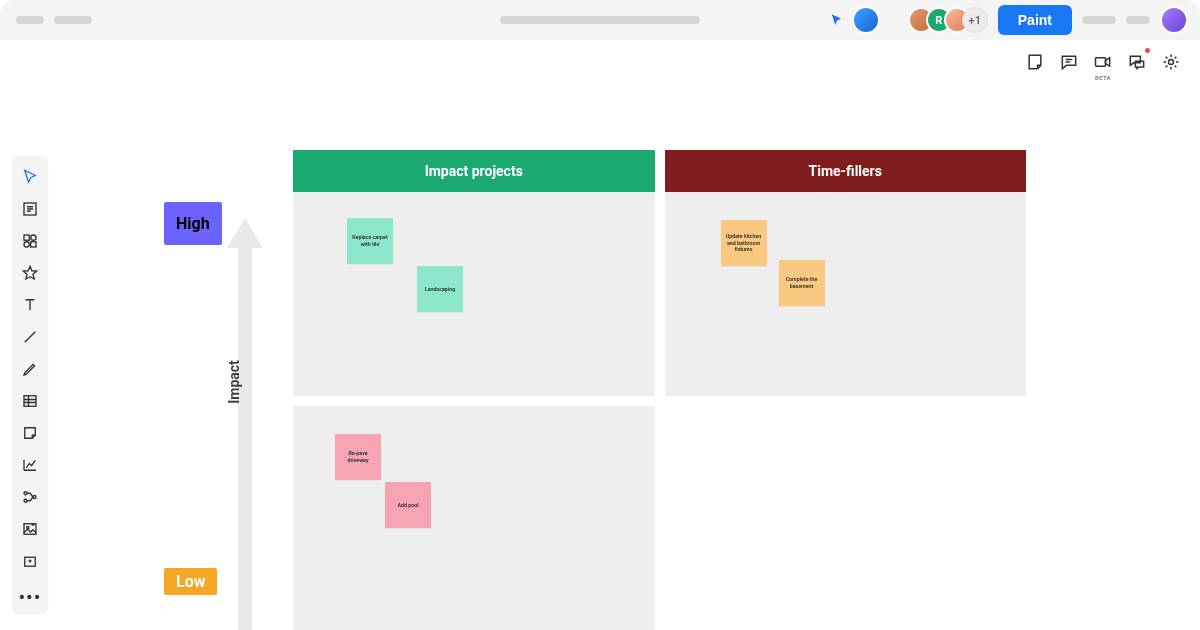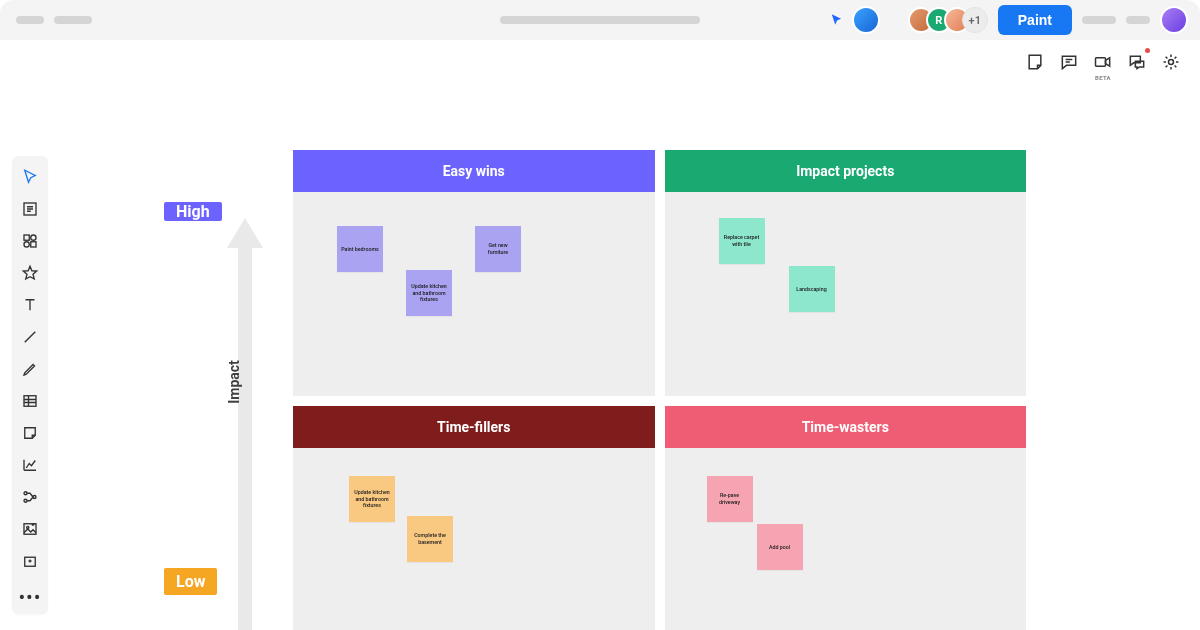--- a/index.html
+++ b/index.html
@@ -41,21 +41,21 @@
 .lt-more { font-size:20px; line-height:0; letter-spacing:1px; padding-top:8px;}
 
 
 .canvas { position:absolute; left:0; top:84px; right:0; bottom:0; }
 
 
 .axis-arrow { position:absolute; left:227px; top:134px; width:36px; height:480px; display:flex; align-items:center; justify-content:center; }
 .axis-arrow svg { width:36px; height:480px; }
 .axis-label { position:absolute; left:212px; top:290px; transform: rotate(-90deg); transform-origin: center; font-weight:700; font-size:14px; color:#404040; }
 
-.high-badge { position:absolute; left:164px; top:118px; background:#6c63ff; color:#ffffff; padding:0 12px; font-weight:700; font-size:16px; border-radius:2px;}
+.high-badge { position:absolute; left:164px; top:118px; background:#6c63ff; color:#000000; padding:12px 12px; font-weight:700; font-size:16px; border-radius:2px;}
 .low-badge { position:absolute; left:164px; top:484px; background:#f5a623; color:#fff; padding:4px 12px; font-weight:700; font-size:16px; border-radius:2px;}
 
 
 .quad-grid { position:absolute; left:293px; top:66px; width:733px; display:grid; grid-template-columns: 1fr 1fr; grid-template-rows: 246px 246px; gap:10px; }
 .quad { background:#eeeeee; display:flex; flex-direction:column; position:relative; }
 .quad-header { height:42px; display:flex; align-items:center; justify-content:center; color:#fff; font-weight:700; font-size:14px; }
 .hq1 { background:#6c63ff; }
 .hq2 { background:#1aa971; }
 .hq3 { background:#7f1d1d; }
 .hq4 { background:#ee5d73; }
@@ -226,47 +226,38 @@
       <polygon points="18,0 0,30 11,30 11,450 0,450 18,480 36,450 25,450 25,30 36,30" fill="#e9e9e9"></polygon>
     </svg>
   </div>
   <span class="axis-label">Impact</span>
 
   <div class="high-badge">High</div>
   <div class="low-badge">Low</div>
 
   <div class="quad-grid">
 
-    <div class="quad">
-      <div class="quad-header hq1">Easy wins</div>
-      <div class="quad-body">
-        <div class="note purple" style="left:44px; top:34px;">Paint bedrooms</div>
-        <div class="note purple" style="left:182px; top:34px;">Get new furniture</div>
-        <div class="note purple" style="left:113px; top:78px;">Update kitchen and bathroom fixtures</div>
-      </div>
-    </div>
 
     <div class="quad">
       <div class="quad-header hq2">Impact projects</div>
       <div class="quad-body">
         <div class="note teal" style="left:54px; top:26px;">Replace carpet with tile</div>
         <div class="note teal" style="left:124px; top:74px;">Landscaping</div>
       </div>
     </div>
 
     <div class="quad">
       <div class="quad-header hq3">Time-fillers</div>
       <div class="quad-body">
         <div class="note orange" style="left:56px; top:28px;">Update kitchen and bathroom fixtures</div>
         <div class="note orange" style="left:114px; top:68px;">Complete the basement</div>
       </div>
     </div>
 
     <div class="quad">
-      <div class="quad-header hq4">Time-wasters</div>
       <div class="quad-body">
         <div class="note pink" style="left:42px; top:28px;">Re-pave driveway</div>
         <div class="note pink" style="left:92px; top:76px;">Add pool</div>
       </div>
     </div>
 
   </div>
 </div>
 
 </body></html>

